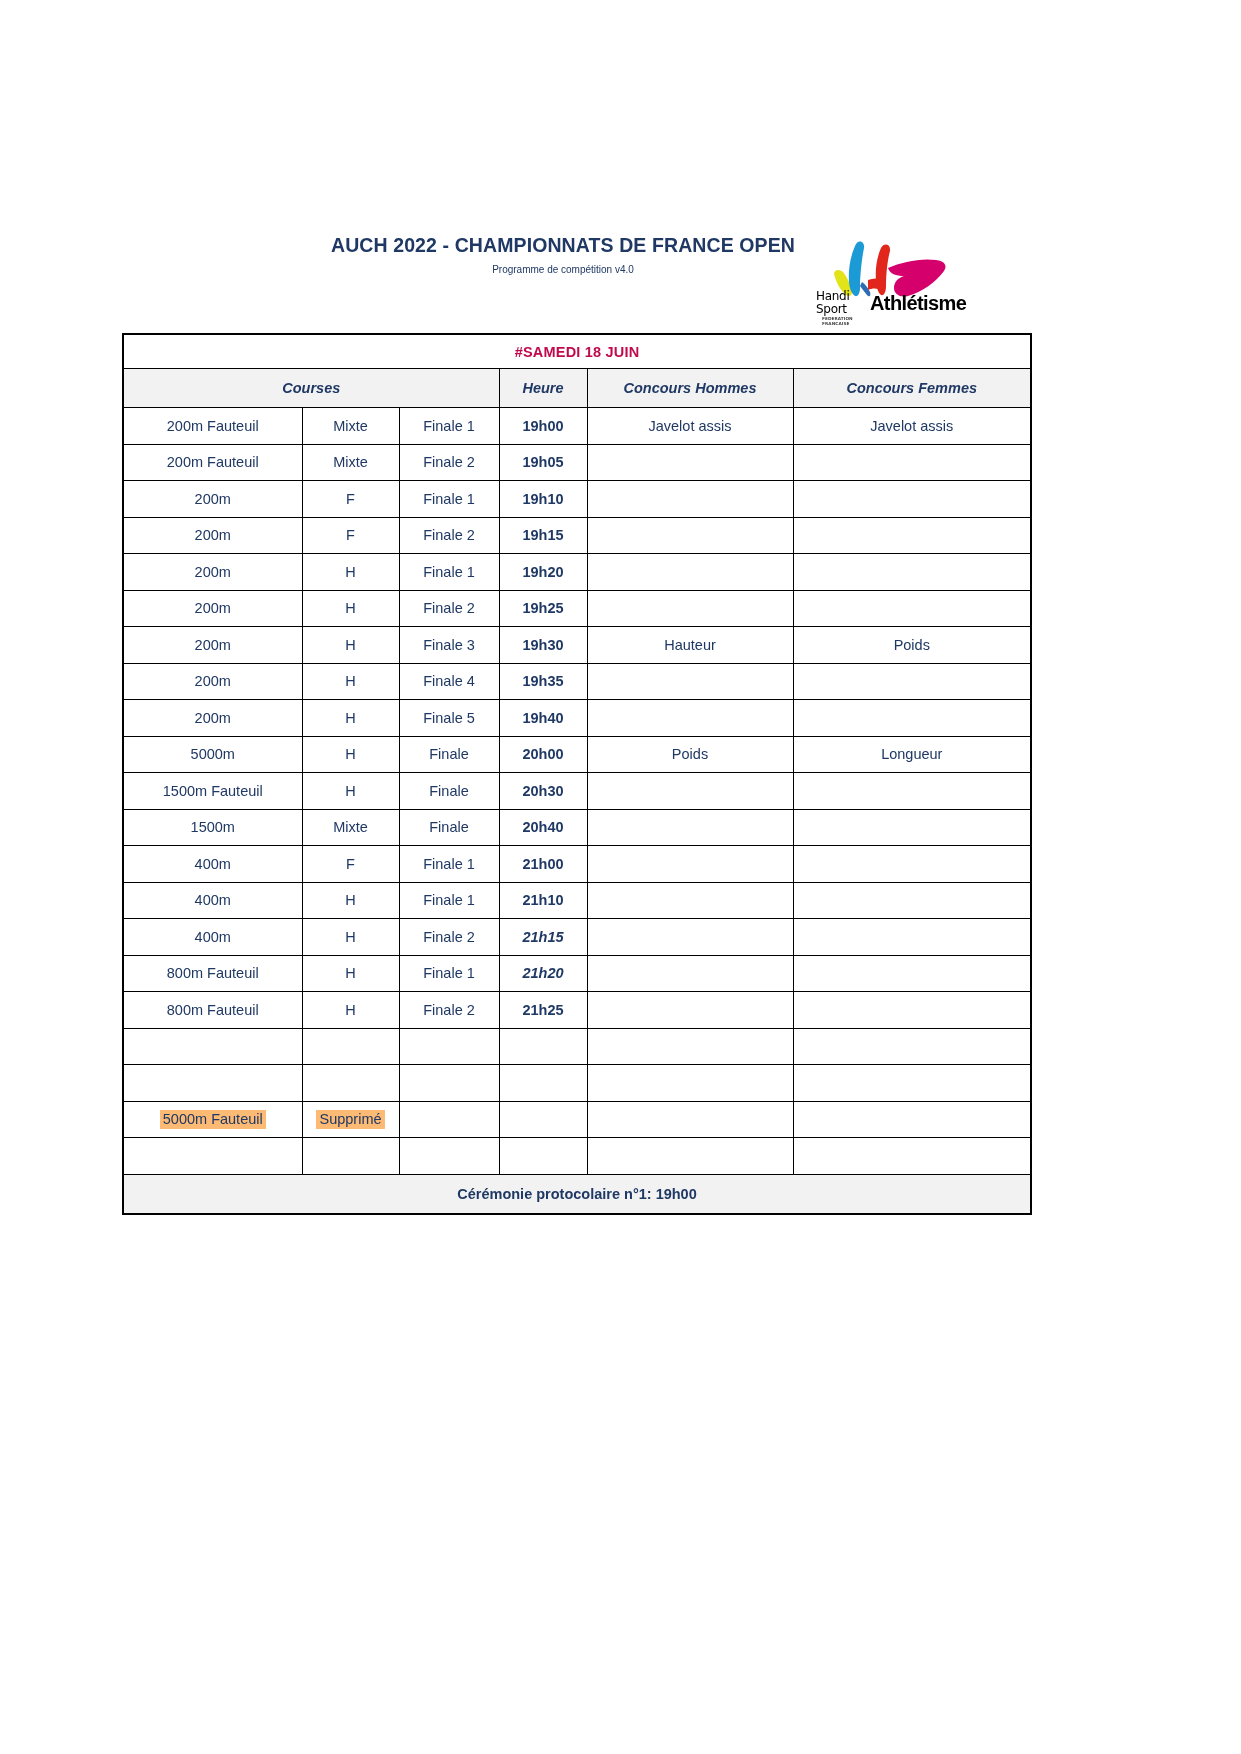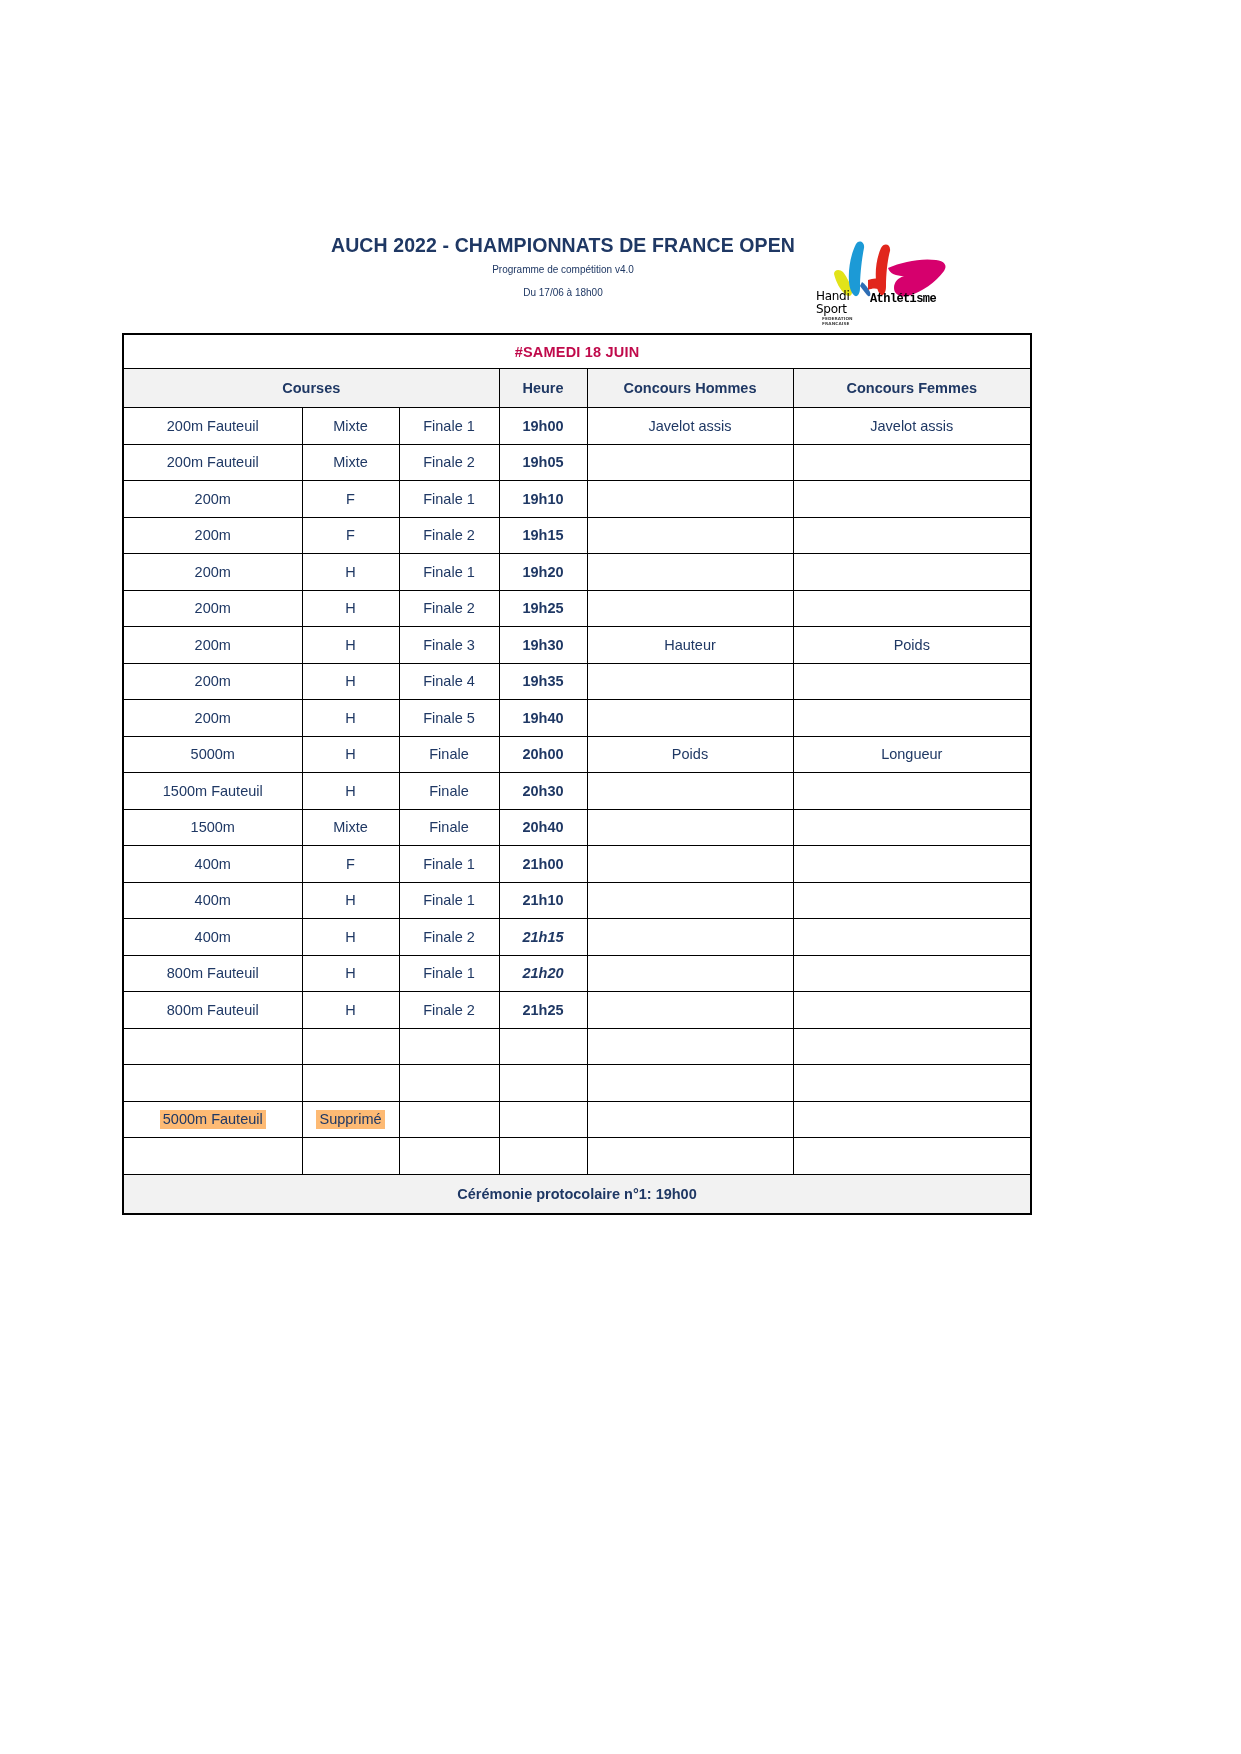--- a/index.html
+++ b/index.html
@@ -84,22 +84,22 @@
     font-size: 12px;
     font-weight: normal;
     color: #000000;
     line-height: 12.5px;
     letter-spacing: -0.3px;
   }
   .logo-athle {
     position: absolute;
     left: 58px;
     top: 2px;
-    font-family: Liberation Mono, monospace;
-    font-size: 12px;
+    font-family: Liberation Sans, sans-serif;
+    font-size: 20px;
     font-weight: bold;
     color: #000000;
     letter-spacing: -0.6px;
   }
   .logo-fed {
     position: absolute;
     left: 10px;
     top: 26px;
     font-family: "DejaVu Sans", sans-serif;
     font-size: 4.2px;
@@ -151,20 +151,21 @@
     letter-spacing: 0.2px;
   }
 
   
   td.colhead {
     height: 38px;
     background: #F2F2F2;
     font-size: 15px;
     font-weight: bold;
     color: #000000;
+    font-style: italic;
   }
 
   
   tr.evrow td { height: 35.5px; }
   td.time { font-weight: bold; }
   td.conc { font-size: 14.5px; }
 
   
   td.nudge-up   { vertical-align: top; padding-top: 4px; }
   td.nudge-down { vertical-align: bottom; padding-bottom: 5px; font-style: italic; }
@@ -189,21 +190,20 @@
 </style>
 </head>
 <body>
 
 <div class="page">
 
   <div class="header">
     <div class="title-block">
       <div class="doc-title">AUCH 2022 - CHAMPIONNATS DE FRANCE OPEN</div>
       <div class="doc-sub">Programme de compétition v4.0</div>
-      <div class="doc-sub">Du 17/06 à 18h00</div>
     </div>
   </div>
 
   <div class="logo">
     <div class="logo-mark">
       <svg viewBox="0 0 176 62" width="176" height="62" xmlns="http://www.w3.org/2000/svg">
 
         <path d="M16 36 C 18 44, 22 52, 28 57 C 31 59, 34 58, 34 54 C 33 47, 29 39, 25 34 C 22 31, 16 31, 16 36 Z" fill="#E2E319"></path>
 
         <path d="M38 6 C 33 16, 30 30, 31 44 C 31.5 51, 34 56, 37 58 C 40 59, 42 55, 42 50 C 42 36, 44 20, 46 10 C 47 4, 41 1, 38 6 Z" fill="#1C9AD6"></path>

